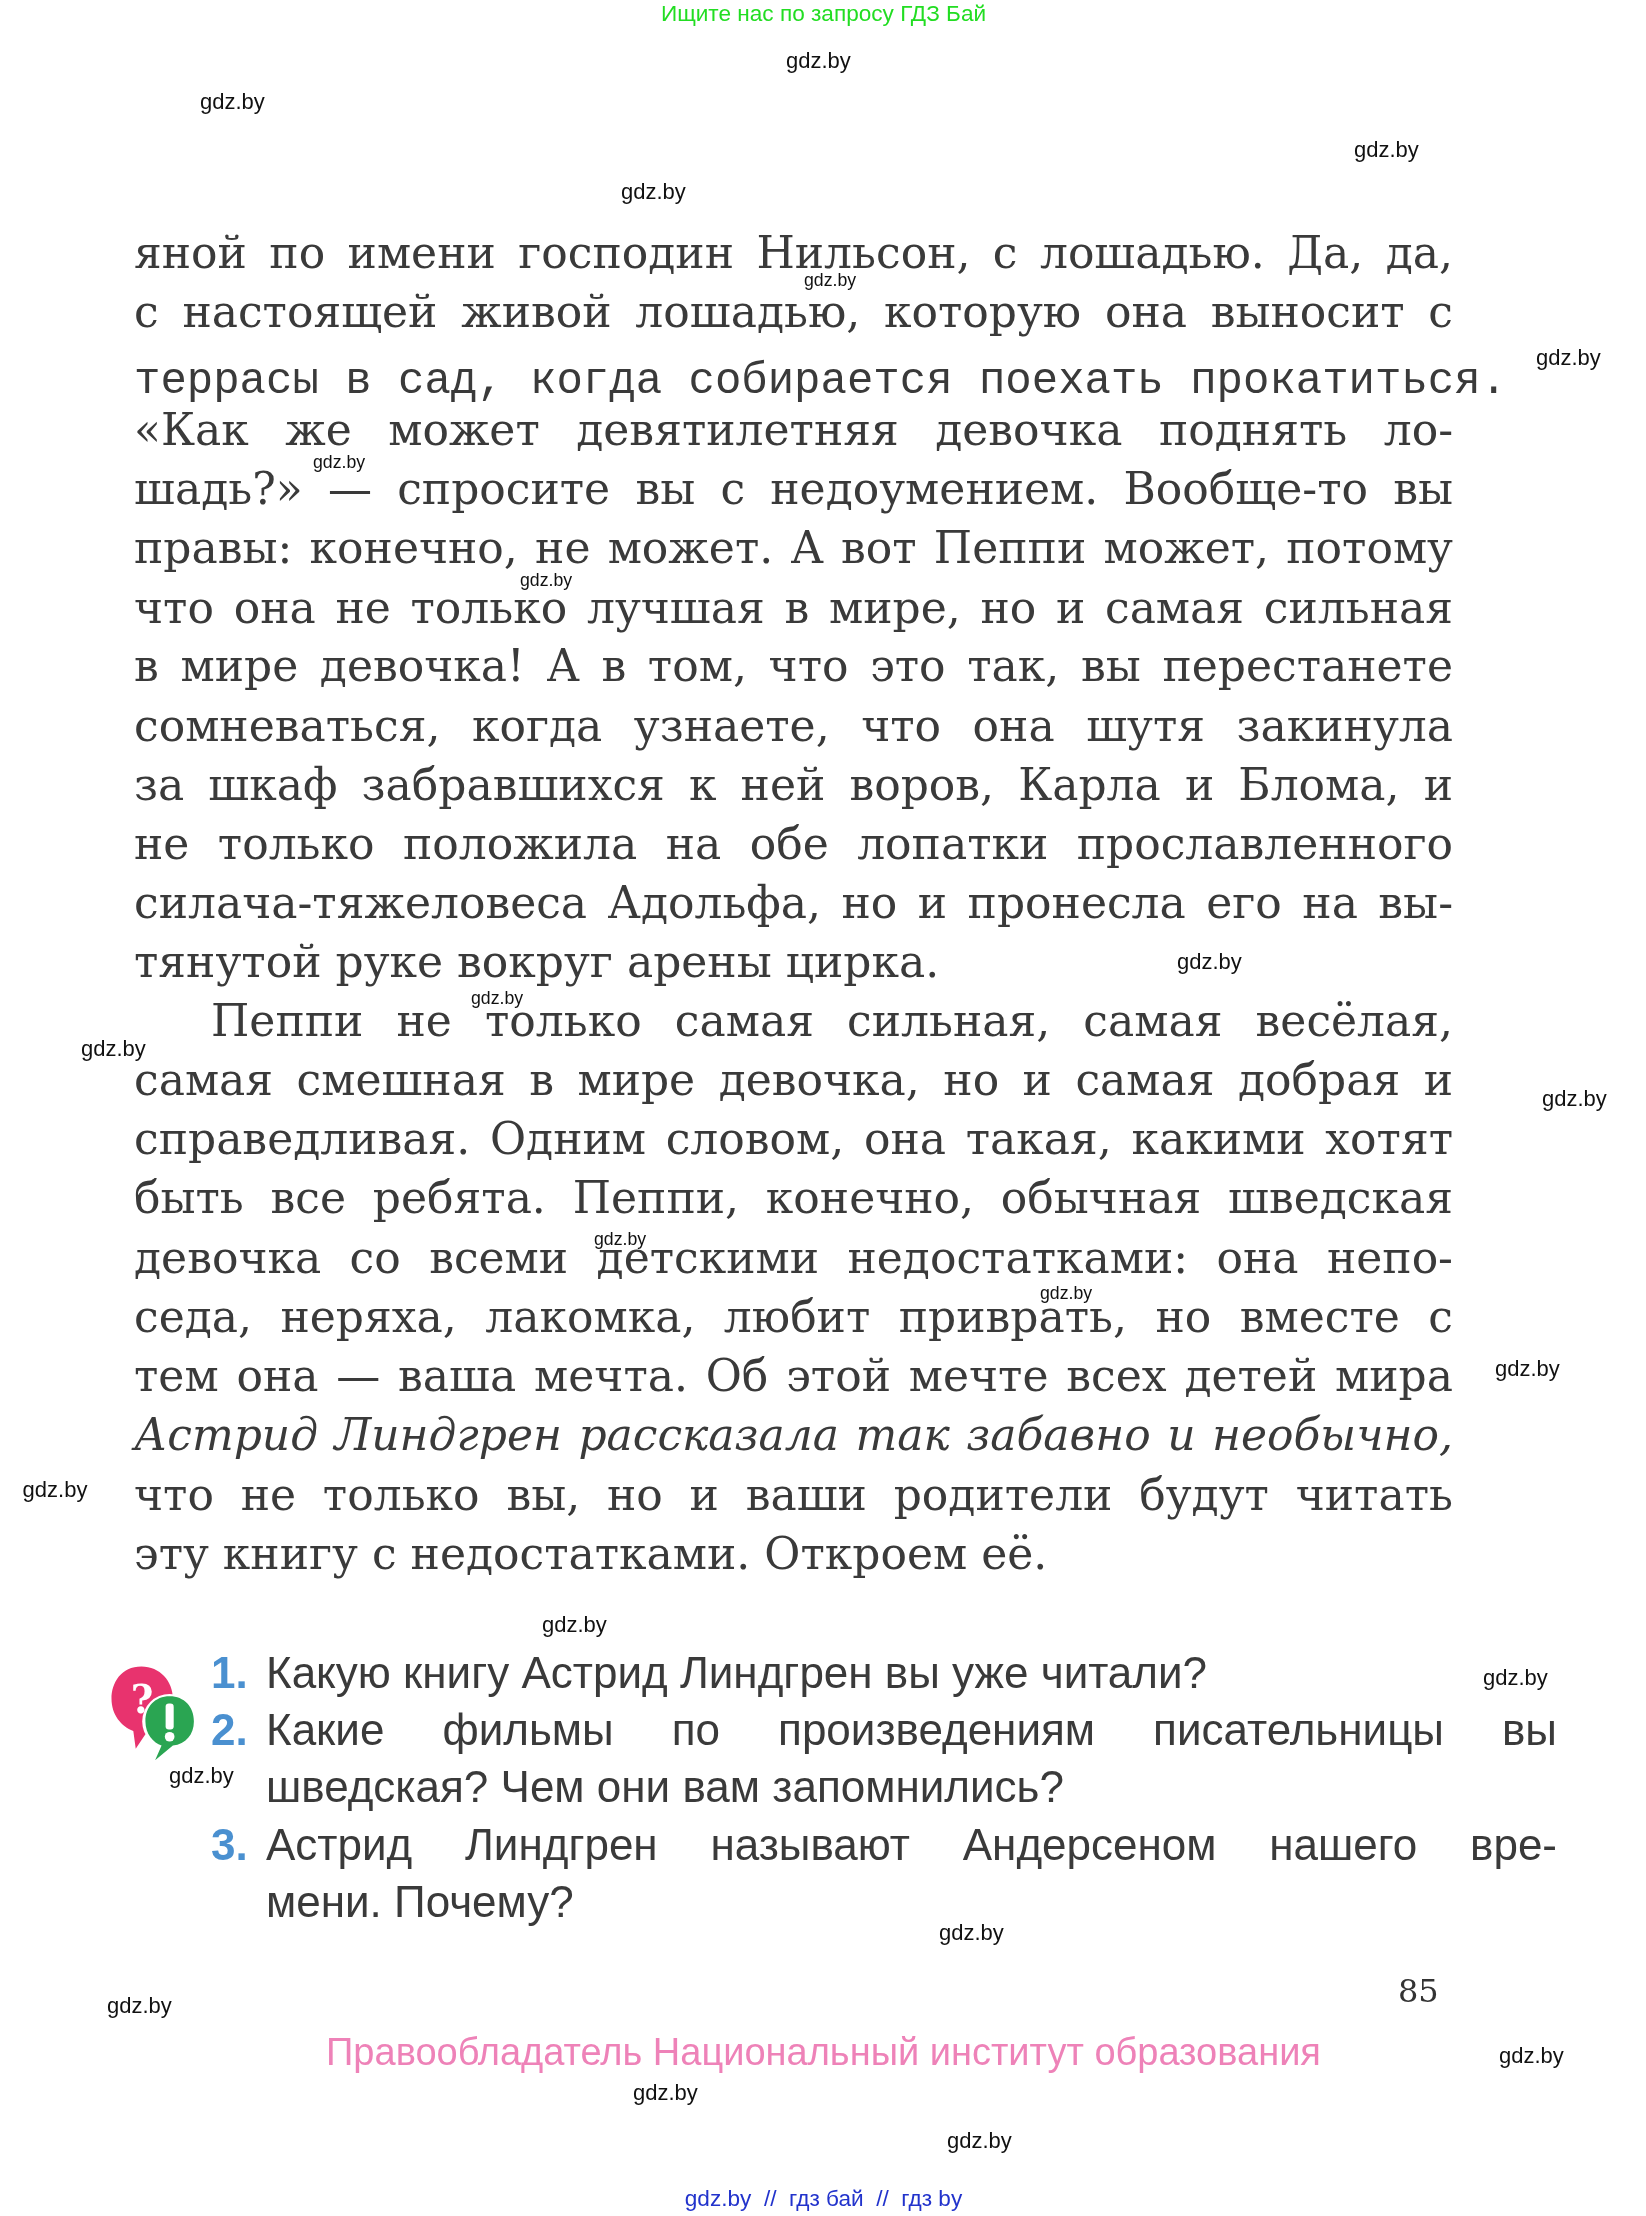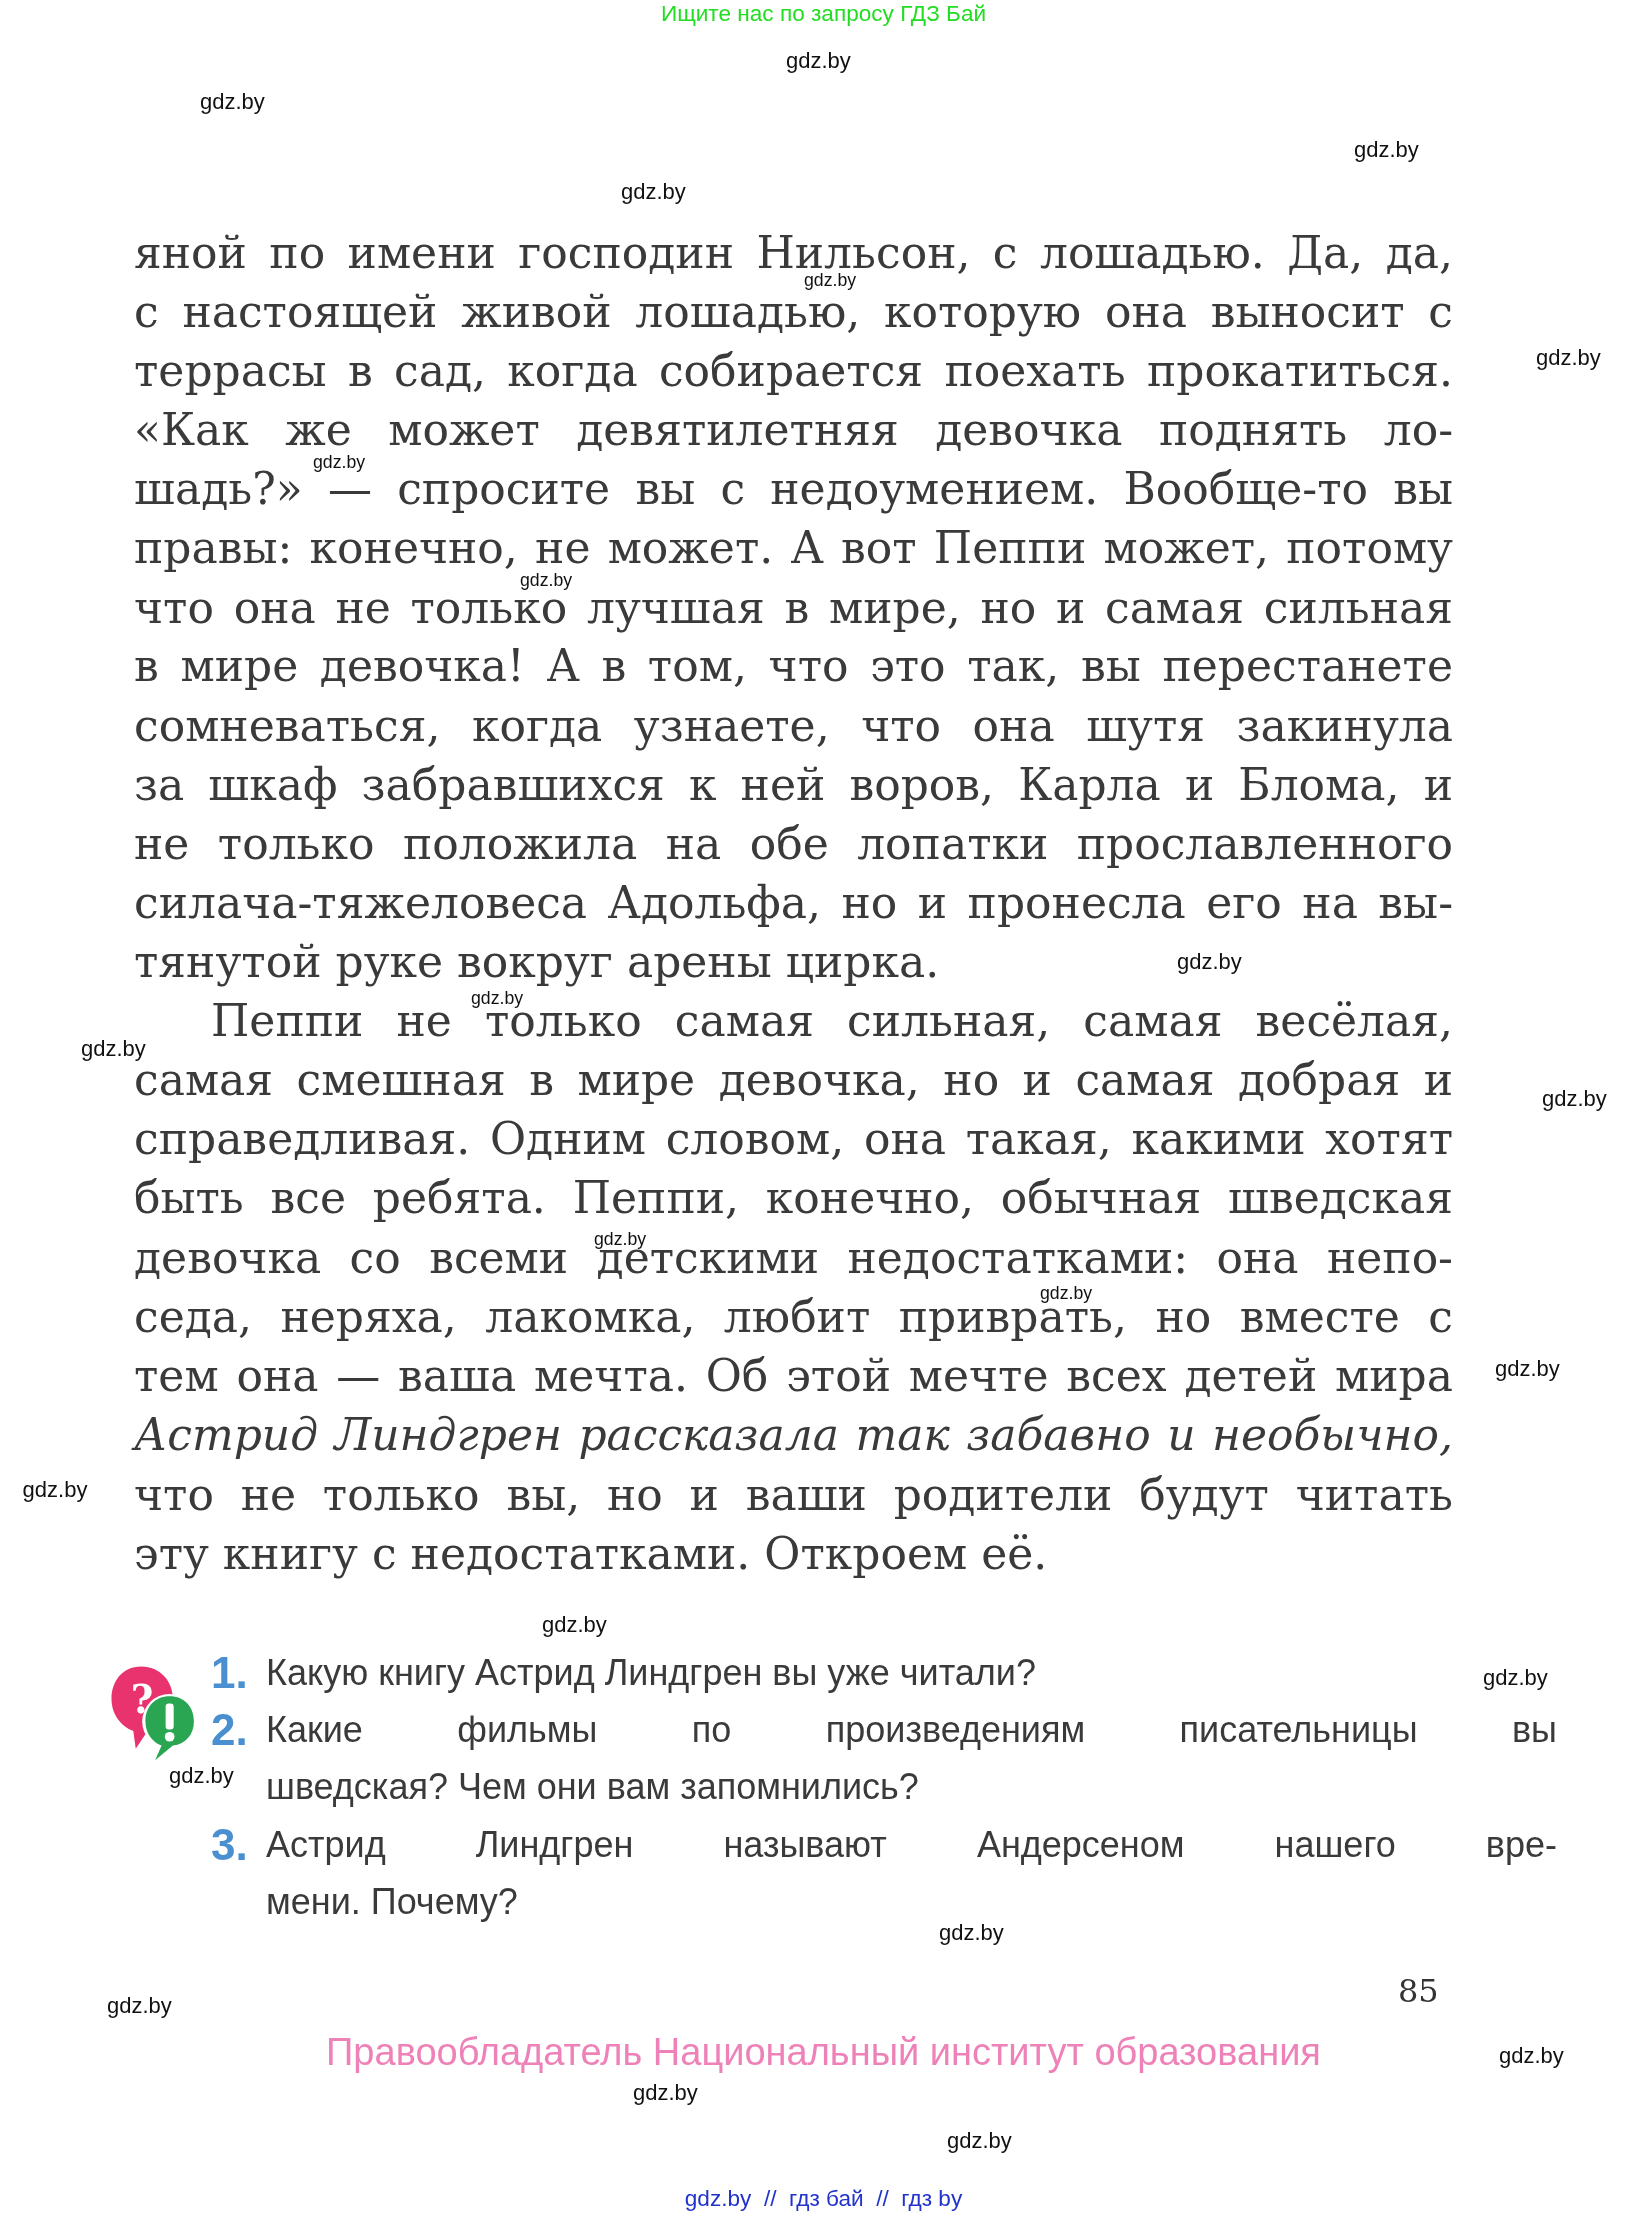--- a/index.html
+++ b/index.html
@@ -5,21 +5,21 @@
     html, body { margin:0; padding:0; background:#ffffff; }
     body { width:1647px; height:2216px; position:relative; overflow:hidden; }
     .wm { position:absolute; font-family:"Liberation Sans", sans-serif; font-size:22px; color:#111; line-height:1; white-space:nowrap; }
     .wm.small { font-size:17.7px; }
     .top-banner { position:absolute; left:0; width:1647px; top:3.2px; text-align:center; font-family:"Liberation Sans", sans-serif; font-size:22.6px; color:#22dd22; line-height:1; }
     .body-text { position:absolute; left:134px; width:1319px; font-family:"DejaVu Serif", serif; font-size:44px; color:#3a3a3a; }
     .line { position:absolute; left:0; width:1319px; height:60px; line-height:60px; white-space:nowrap; text-align:justify; text-align-last:justify; letter-spacing:0px; transform-origin:left center; }
     .line.last { text-align-last:left; }
     .questions { position:absolute; left:105px; top:1644px; width:1354px; }
     .qicon { position:absolute; left:0; top:16px; width:97px; height:105px; }
-    .qline { position:absolute; left:161px; width:1291px; height:58px; line-height:58px; font-family:"Liberation Sans", sans-serif; font-size:36px; color:#3a3a3a; white-space:nowrap; text-align:justify; text-align-last:justify; }
+    .qline { position:absolute; left:161px; width:1291px; height:58px; line-height:58px; font-family:"Liberation Sans", sans-serif; font-size:44px; color:#3a3a3a; white-space:nowrap; text-align:justify; text-align-last:justify; }
     .qline.last { text-align-last:left; }
     .qnum { position:absolute; left:106px; width:48px; height:58px; line-height:58px; font-family:"Liberation Sans", sans-serif; font-weight:bold; font-size:44px; color:#4a90d0; }
     .page-num { position:absolute; left:1398px; top:1975px; font-family:"DejaVu Serif", serif; font-size:32px; color:#333; line-height:1; }
     .rights { position:absolute; left:0; width:1647px; top:2033px; text-align:center; font-family:"Liberation Sans", sans-serif; font-size:38px; color:#ee82b8; line-height:1; }
     .bottom-links { position:absolute; left:0; width:1647px; top:2188px; text-align:center; font-family:"Liberation Sans", sans-serif; font-size:22.6px; color:#2233cc; line-height:1; }
   </style>
 </head>
 <body>
 
 <div class="top-banner">Ищите нас по запросу ГДЗ Бай</div>
@@ -45,21 +45,21 @@
 <div class="wm" style="left:169px;top:1765px;">gdz.by</div>
 <div class="wm" style="left:939px;top:1922px;">gdz.by</div>
 <div class="wm" style="left:107px;top:1995px;">gdz.by</div>
 <div class="wm" style="left:1499px;top:2045px;">gdz.by</div>
 <div class="wm" style="left:633px;top:2082px;">gdz.by</div>
 <div class="wm" style="left:947px;top:2130px;">gdz.by</div>
 
 <div class="body-text" style="top:223px;">
   <div class="line" style="top:0px;">яной по имени господин Нильсон, с лошадью. Да, да,</div>
   <div class="line" style="top:59px;">с настоящей живой лошадью, которую она выносит с</div>
-  <div class="line" style="top:118px;">террасы в сад, когда собирается поехать прокатиться.</div>
+  <div class="line" style="top:128px;font-family:Liberation Mono, monospace;">террасы в сад, когда собирается поехать прокатиться.</div>
   <div class="line" style="top:177px;">«Как же может девятилетняя девочка поднять ло-</div>
   <div class="line" style="top:236px;">шадь?» — спросите вы с недоумением. Вообще-то вы</div>
   <div class="line" style="top:295px;">правы: конечно, не может. А вот Пеппи может, потому</div>
   <div class="line" style="top:355px;">что она не только лучшая в мире, но и самая сильная</div>
   <div class="line" style="top:413px;">в мире девочка! А в том, что это так, вы перестанете</div>
   <div class="line" style="top:473px;">сомневаться, когда узнаете, что она шутя закинула</div>
   <div class="line" style="top:532px;">за шкаф забравшихся к ней воров, Карла и Блома, и</div>
   <div class="line" style="top:591px;">не только положила на обе лопатки прославленного</div>
   <div class="line" style="top:650px;">силача-тяжеловеса Адольфа, но и пронесла его на вы-</div>
   <div class="line last" style="top:709px;">тянутой руке вокруг арены цирка.</div>

